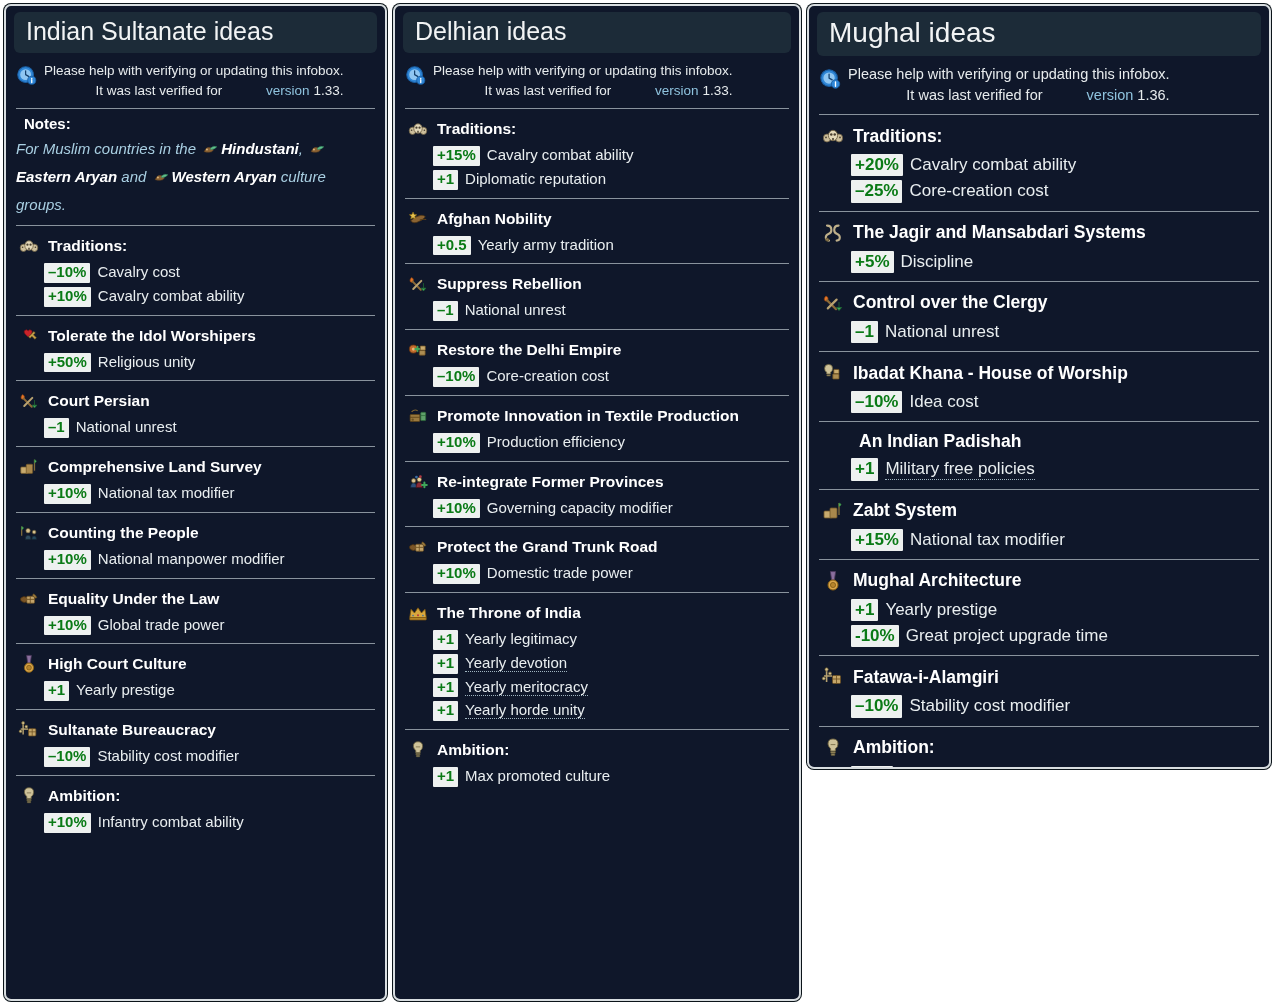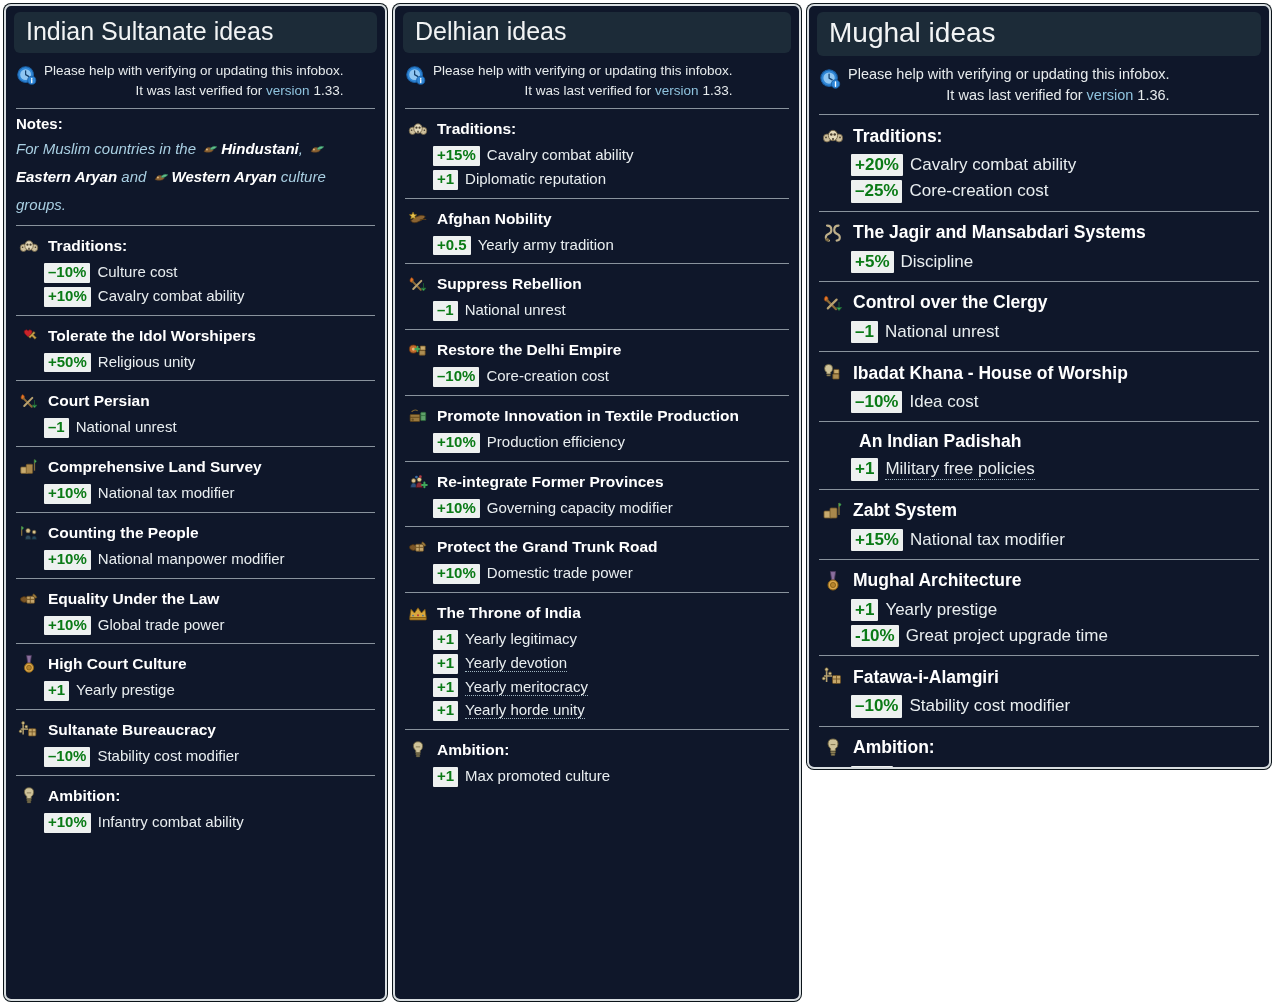--- a/index.html
+++ b/index.html
@@ -47,35 +47,36 @@
     display: flex;
     align-items: flex-start;
     gap: 7px;
     padding: 4px 2px 6px 2px;
     flex: none;
   }
   .verify-icon { flex: none; margin-top: 4px; }
   .verify-text { color: #e7ebed; line-height: 1.45; text-align: right; }
   .col-a .verify-text, .col-b .verify-text { font-size: 13.5px; }
   .col-c .verify-text { font-size: 14.5px; }
-  .verify-text .lnk { color: #8fc3de; }
+  .verify-text .lnk { color: #8fc3de; margin-left: 40px; }
 
   .hr {
     height: 1px;
     background: #b8c4ca;
     opacity: .72;
     margin: 2px 2px 4px 2px;
     flex: none;
   }
 
   .notes-head {
     color: #ffffff;
     font-weight: bold;
     font-size: 15px;
     padding: 2px 2px 3px 2px;
+    margin-left: 8px;
   }
   .notes-body {
     color: #a9cfe2;
     font-style: italic;
     font-size: 15px;
     line-height: 1.6;
     padding: 2px 2px 6px 2px;
   }
   .notes-body b { color: #ffffff; font-style: italic; font-weight: bold; }
 
@@ -164,21 +165,21 @@
               <path d="M11.2 14 h1.6 v2 h-1.6z" fill="#4a4030"></path>
               <circle cx="5" cy="13.4" r="0.9" fill="#4a4030"></circle>
               <circle cx="19" cy="13.4" r="0.9" fill="#4a4030"></circle>
             </svg>
           </span>
           <span>Traditions:</span>
         </div>
         <div class="effects">
           <div class="eff">
             <span class="badge">–10%</span>
-            <span class="lbl">Culture cost</span>
+            <span class="lbl">Cavalry cost</span>
           </div>
           <div class="eff">
             <span class="badge">+10%</span>
             <span class="lbl">Cavalry combat ability</span>
           </div>
         </div>
       </div>
       <div class="hr"></div>
       <div class="group">
         <div class="grp-head">

